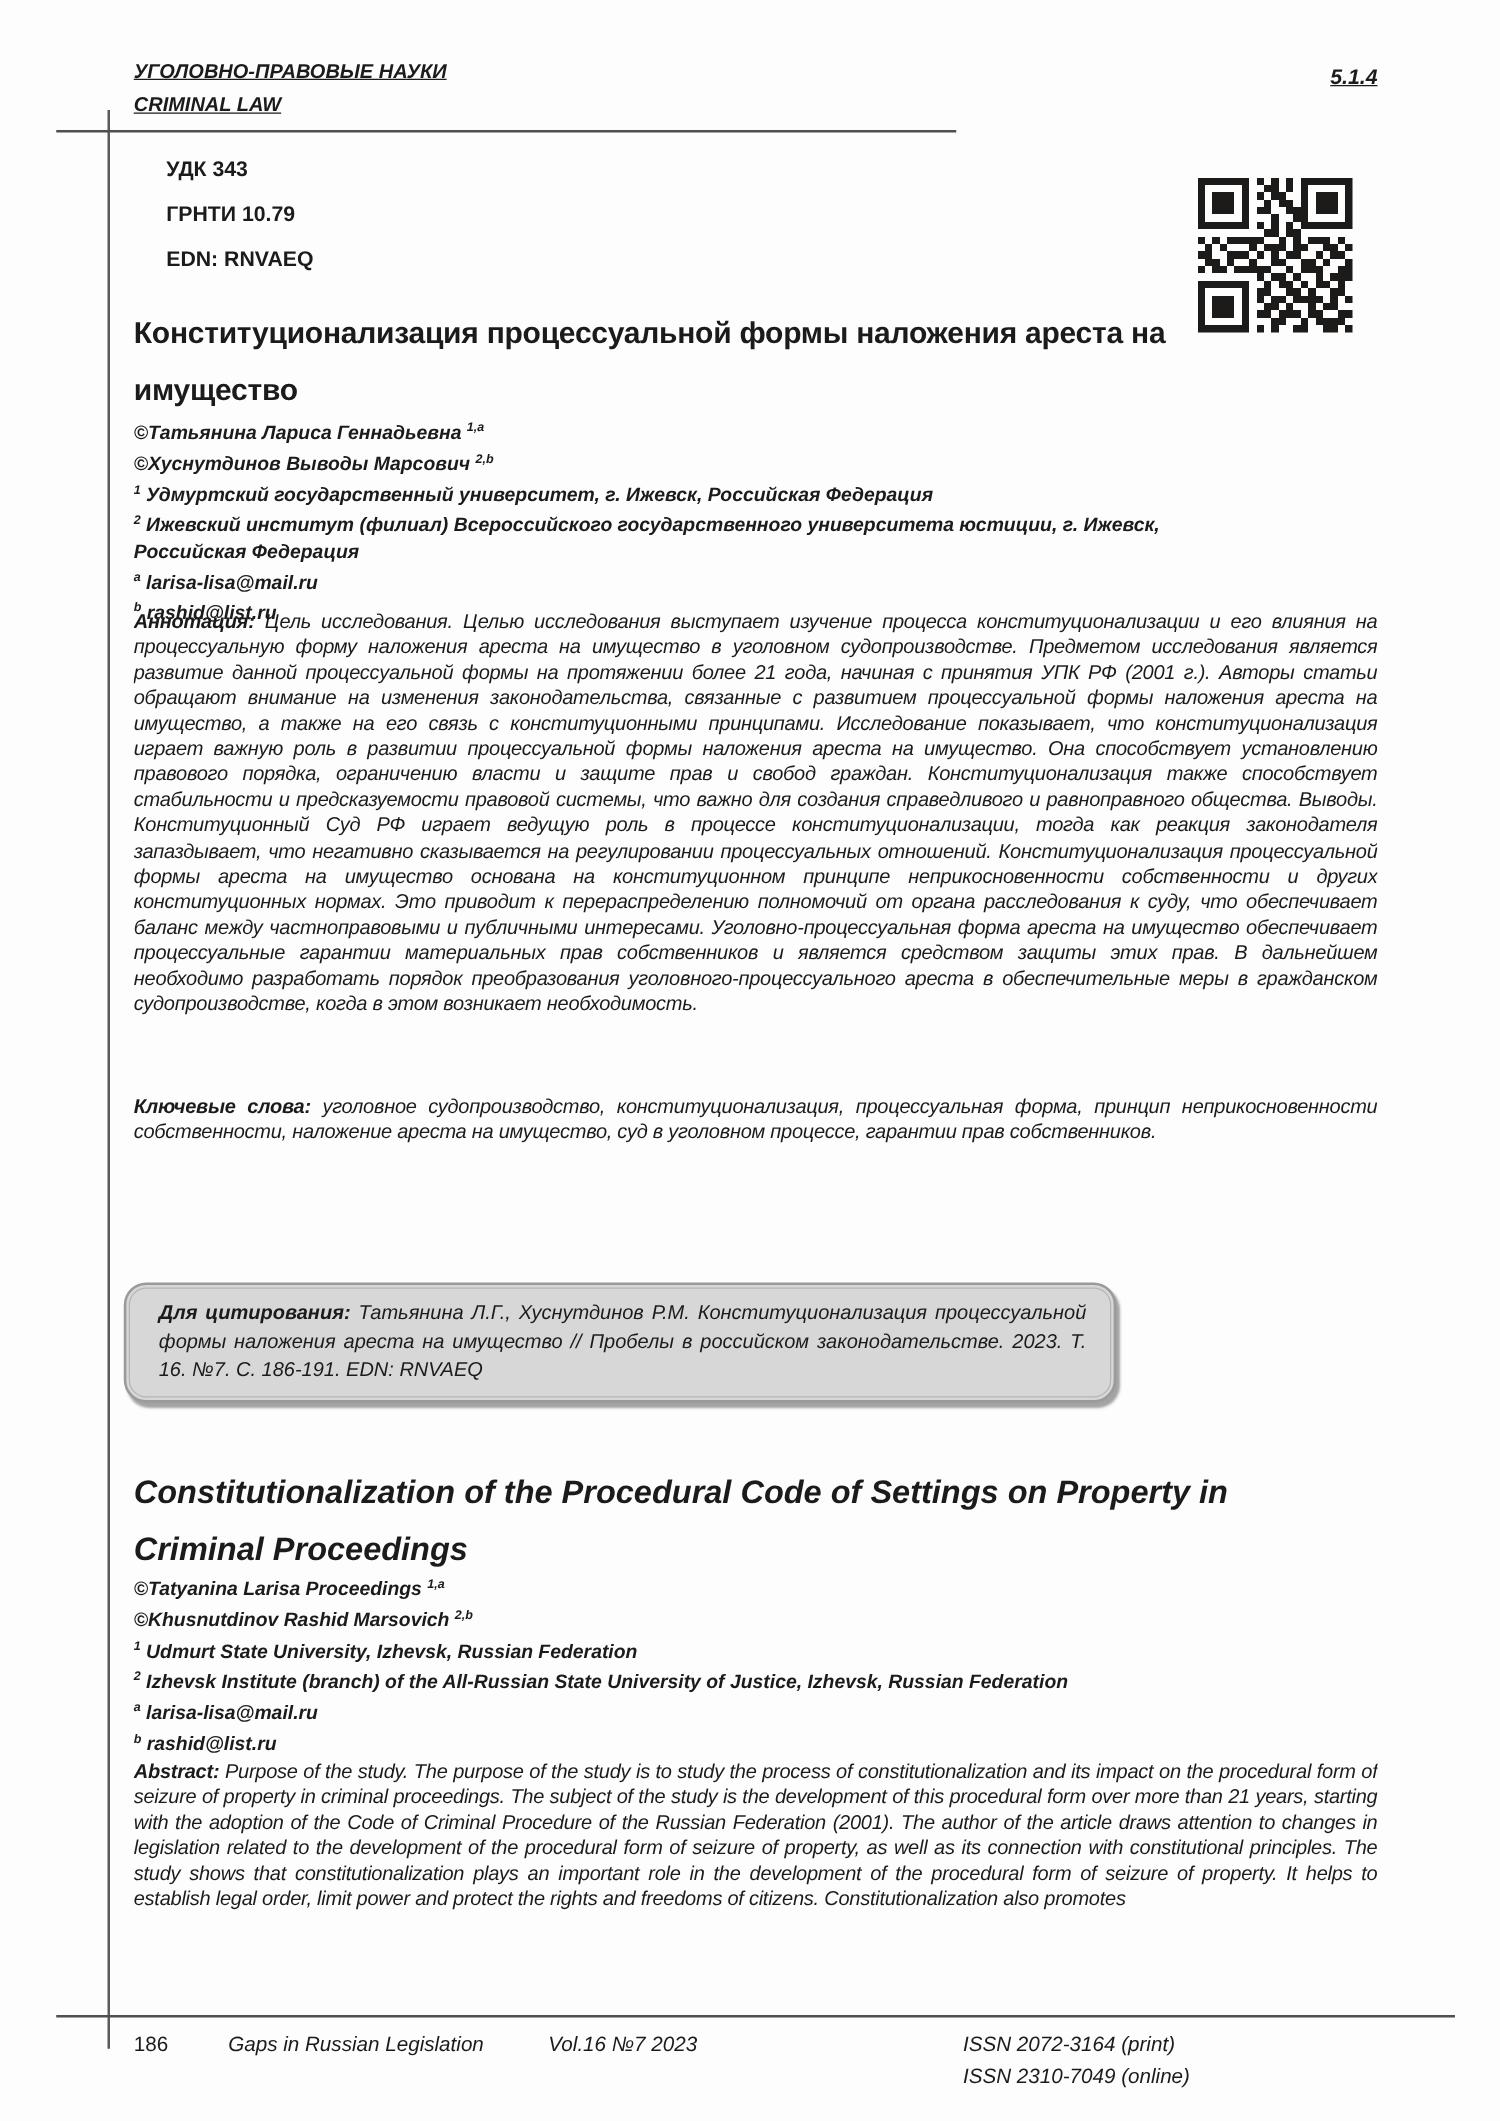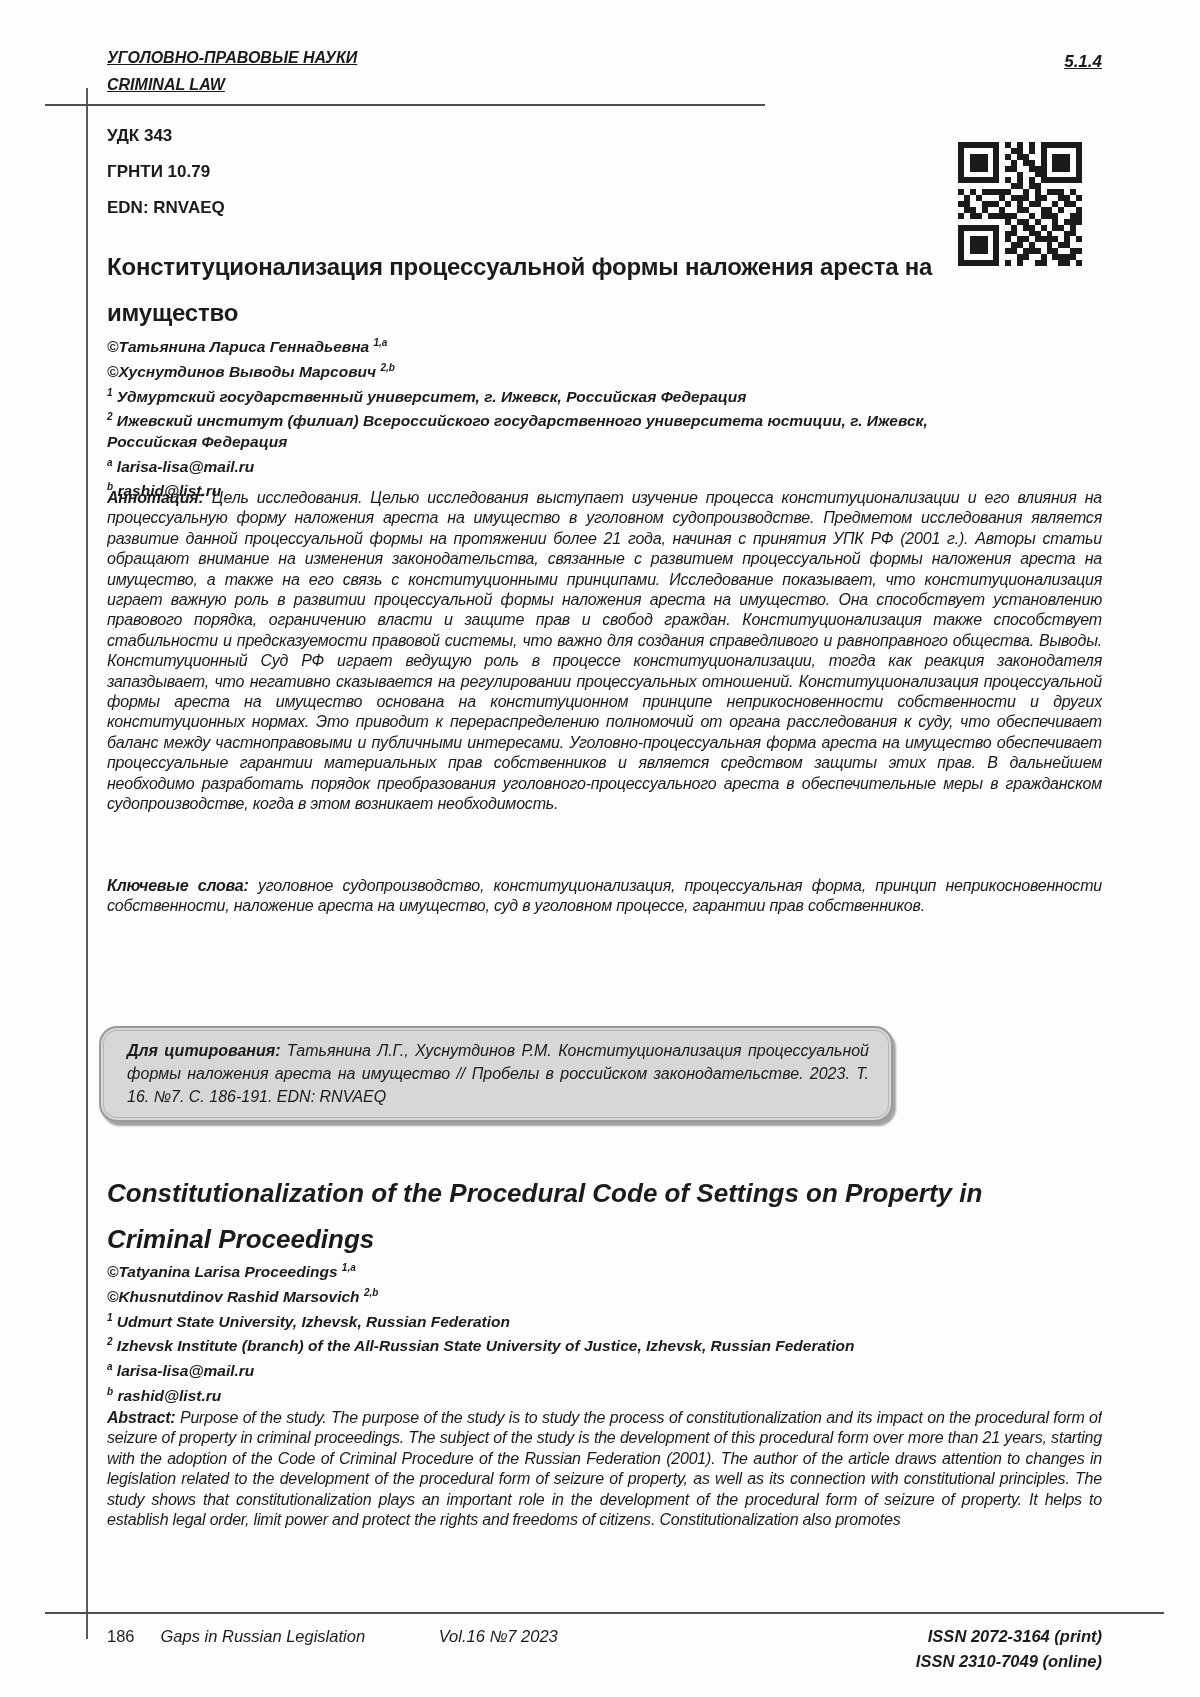--- a/index.html
+++ b/index.html
@@ -13,21 +13,21 @@
   .abs { position: absolute; }
   .bi { font-weight: 700; font-style: italic; text-decoration: underline; }
 
   .left-rule { left: 86px; top: 88px; width: 2px; height: 1551px; background: #5a5a5a; }
 
   .header-rubric { left: 107px; top: 44px; font-size: 16px; line-height: 27px; }
   .header-code   { right: 98px; top: 52px; font-size: 17px; }
   .header-rule   { left: 45px; top: 104px; width: 720px; height: 2px; background: #4f4f4f; }
 
   .meta { left: 107px; top: 126px; font-size: 17px; font-weight: 700; }
-  .meta div { margin-bottom: 16px; }
+  .meta div { margin-bottom: 16px; margin-left: 26px; }
 
   .qr { left: 958px; top: 142px; width: 124px; height: 124px; }
   .qr svg { width: 100%; height: 100%; shape-rendering: crispEdges; }
 
   .title-ru { left: 107px; top: 244px; width: 860px;
               font-size: 24px; line-height: 46px; font-weight: 700; letter-spacing: -0.2px; }
 
   .authors { left: 107px; top: 333px; width: 900px;
              font-weight: 700; font-style: italic; font-size: 15.5px; line-height: 20.6px; }
   .authors sup, .para sup { font-size: 10px; font-style: italic; }
@@ -49,23 +49,23 @@
               font-size: 26px; line-height: 46px; font-weight: 700; font-style: italic; }
 
   .authors-en { top: 1258px; }
 
   .abstract-en { top: 1408px; max-height: 198px; overflow: hidden; }
 
   .footer-rule { left: 45px; right: 36px; top: 1612px; height: 2px; background: #4f4f4f; }
   .footer-row { left: 107px; top: 1624px; width: 995px; display: flex;
                 font-size: 16.5px; font-style: italic; line-height: 25px; }
   .footer-left { flex: 1; display: flex; align-items: flex-start; }
-  .footer-page { font-style: normal; margin-right: 26px; }
+  .footer-page { font-style: normal; margin-right: 48px; }
   .footer-center { flex: 1; }
-  .footer-right { flex: 1; text-align: right; font-weight: bold; }
+  .footer-right { flex: 1; text-align: left; }
 </style>
 </head>
 <body>
 
 <div class="abs left-rule"></div>
 
 <div class="abs header-rubric bi">
   <div>УГОЛОВНО-ПРАВОВЫЕ НАУКИ</div>
   <div>CRIMINAL LAW</div>
 </div>

